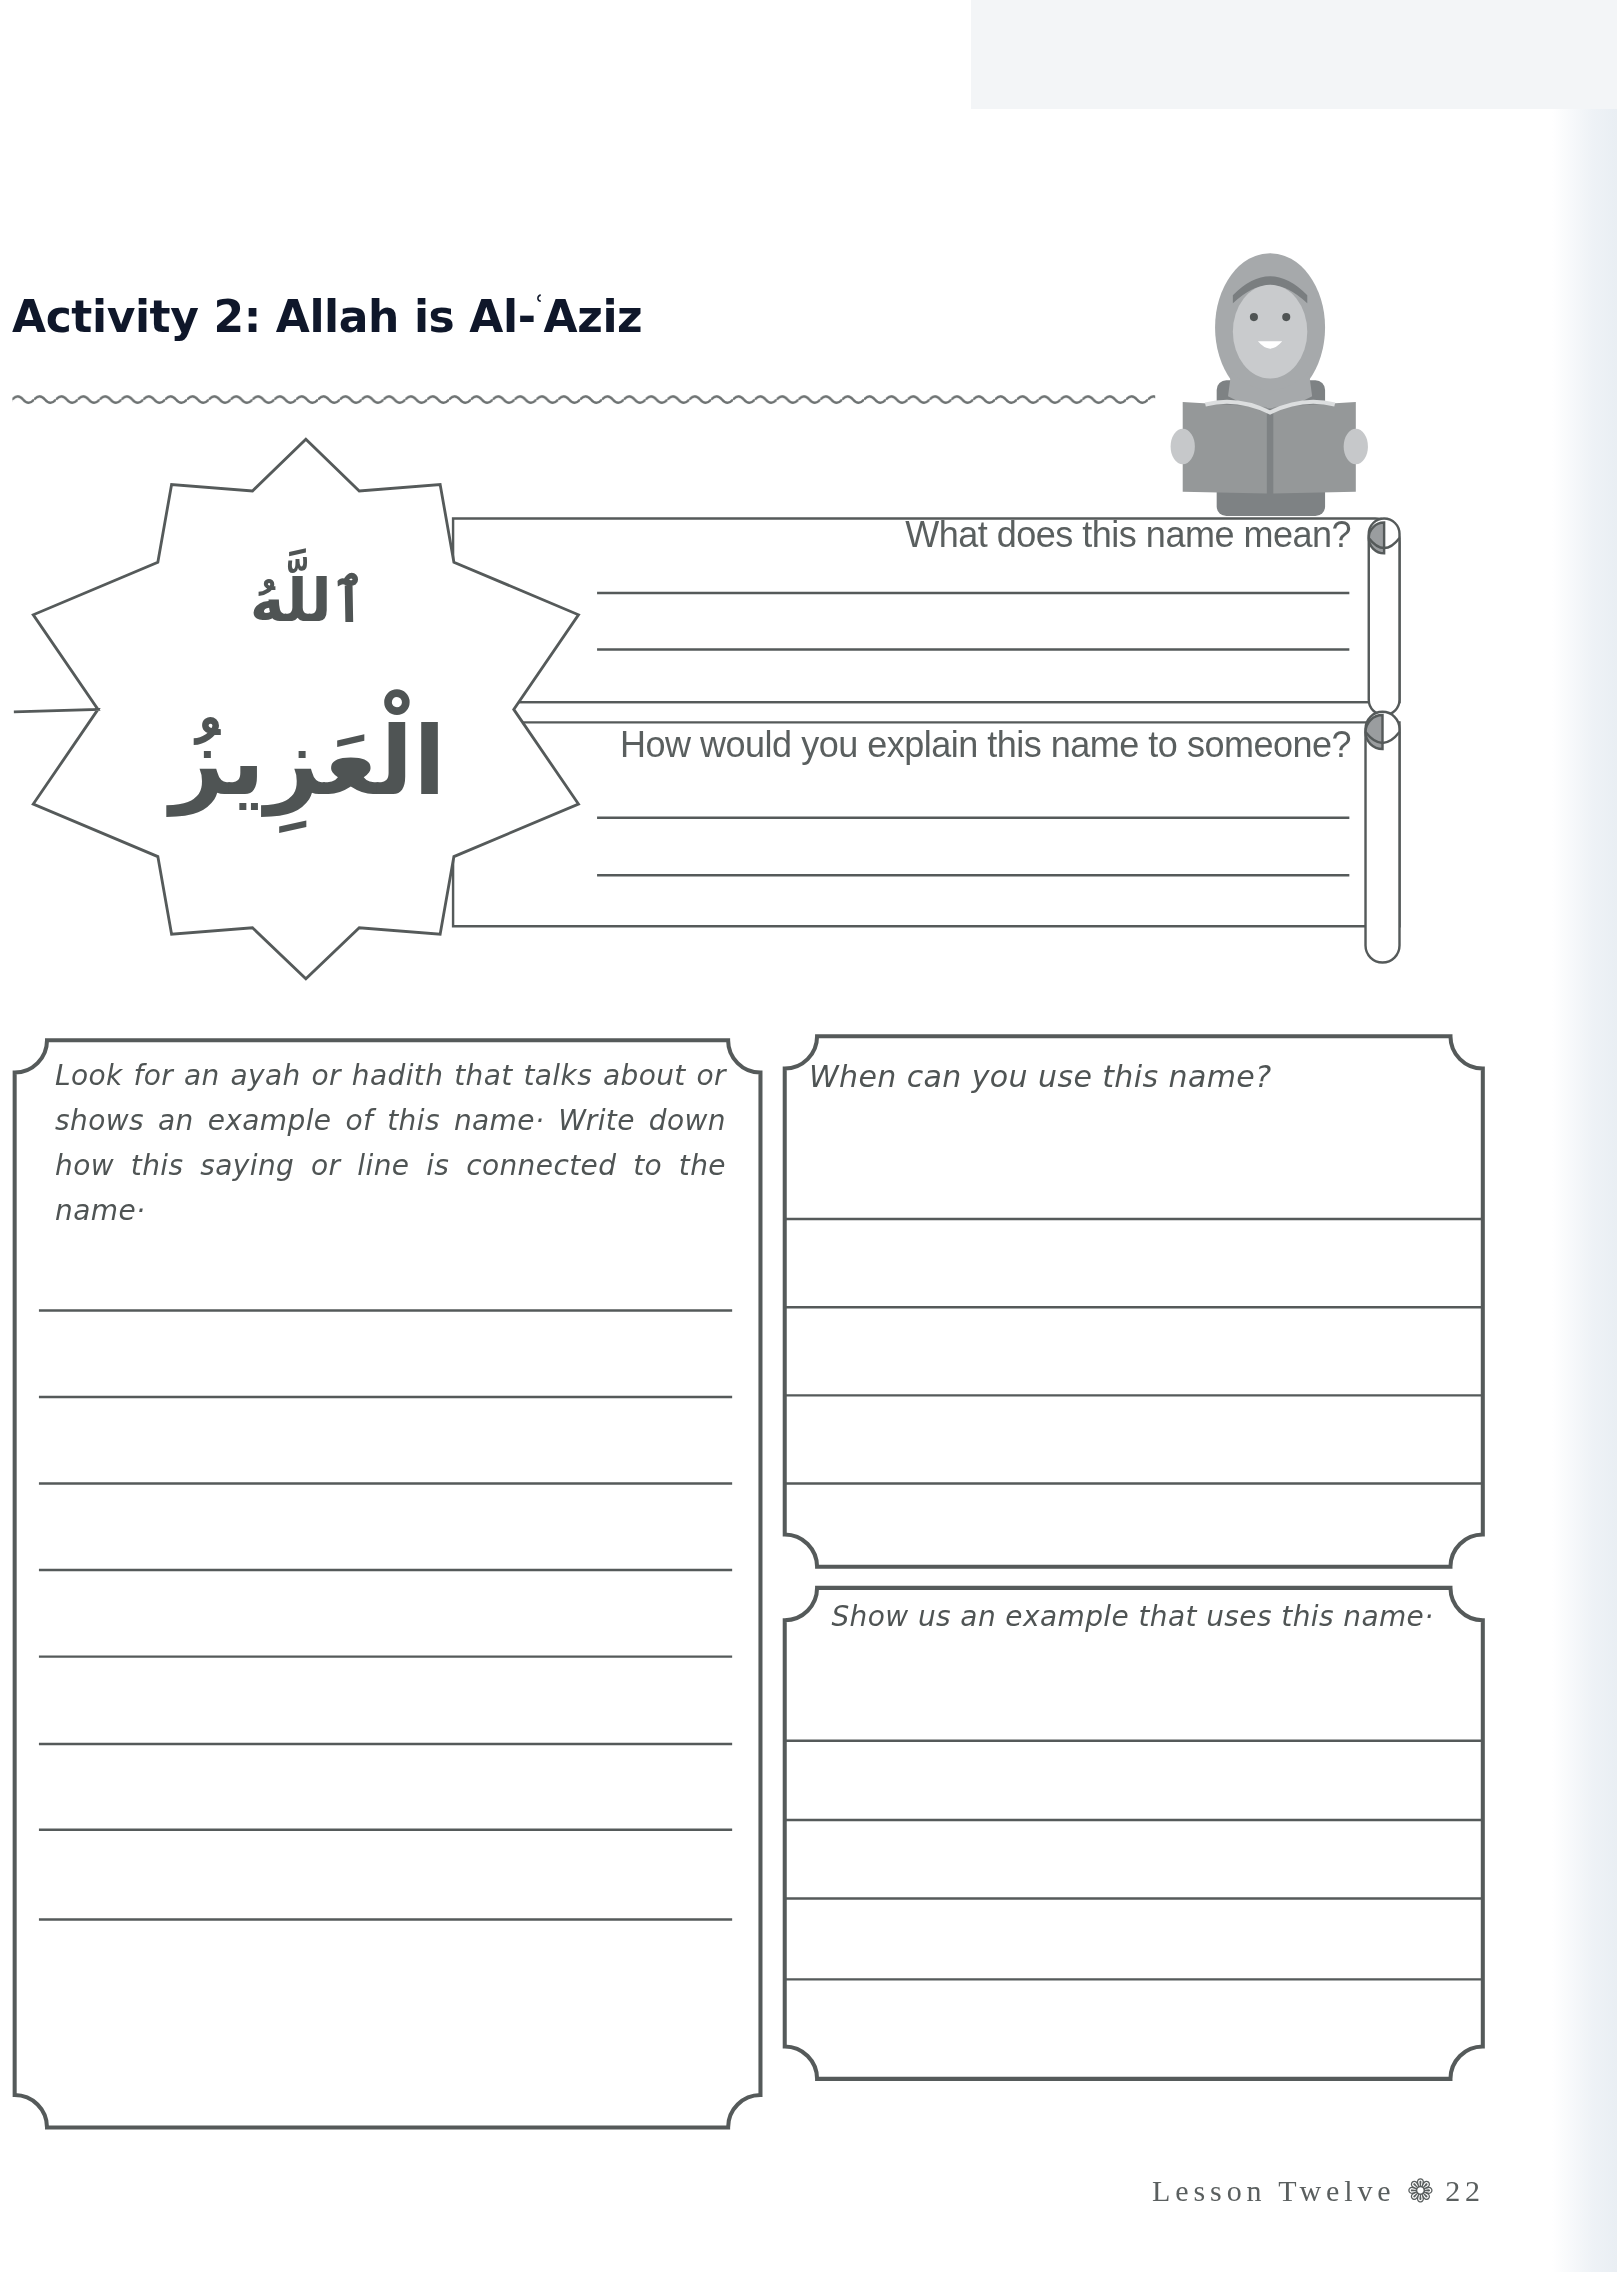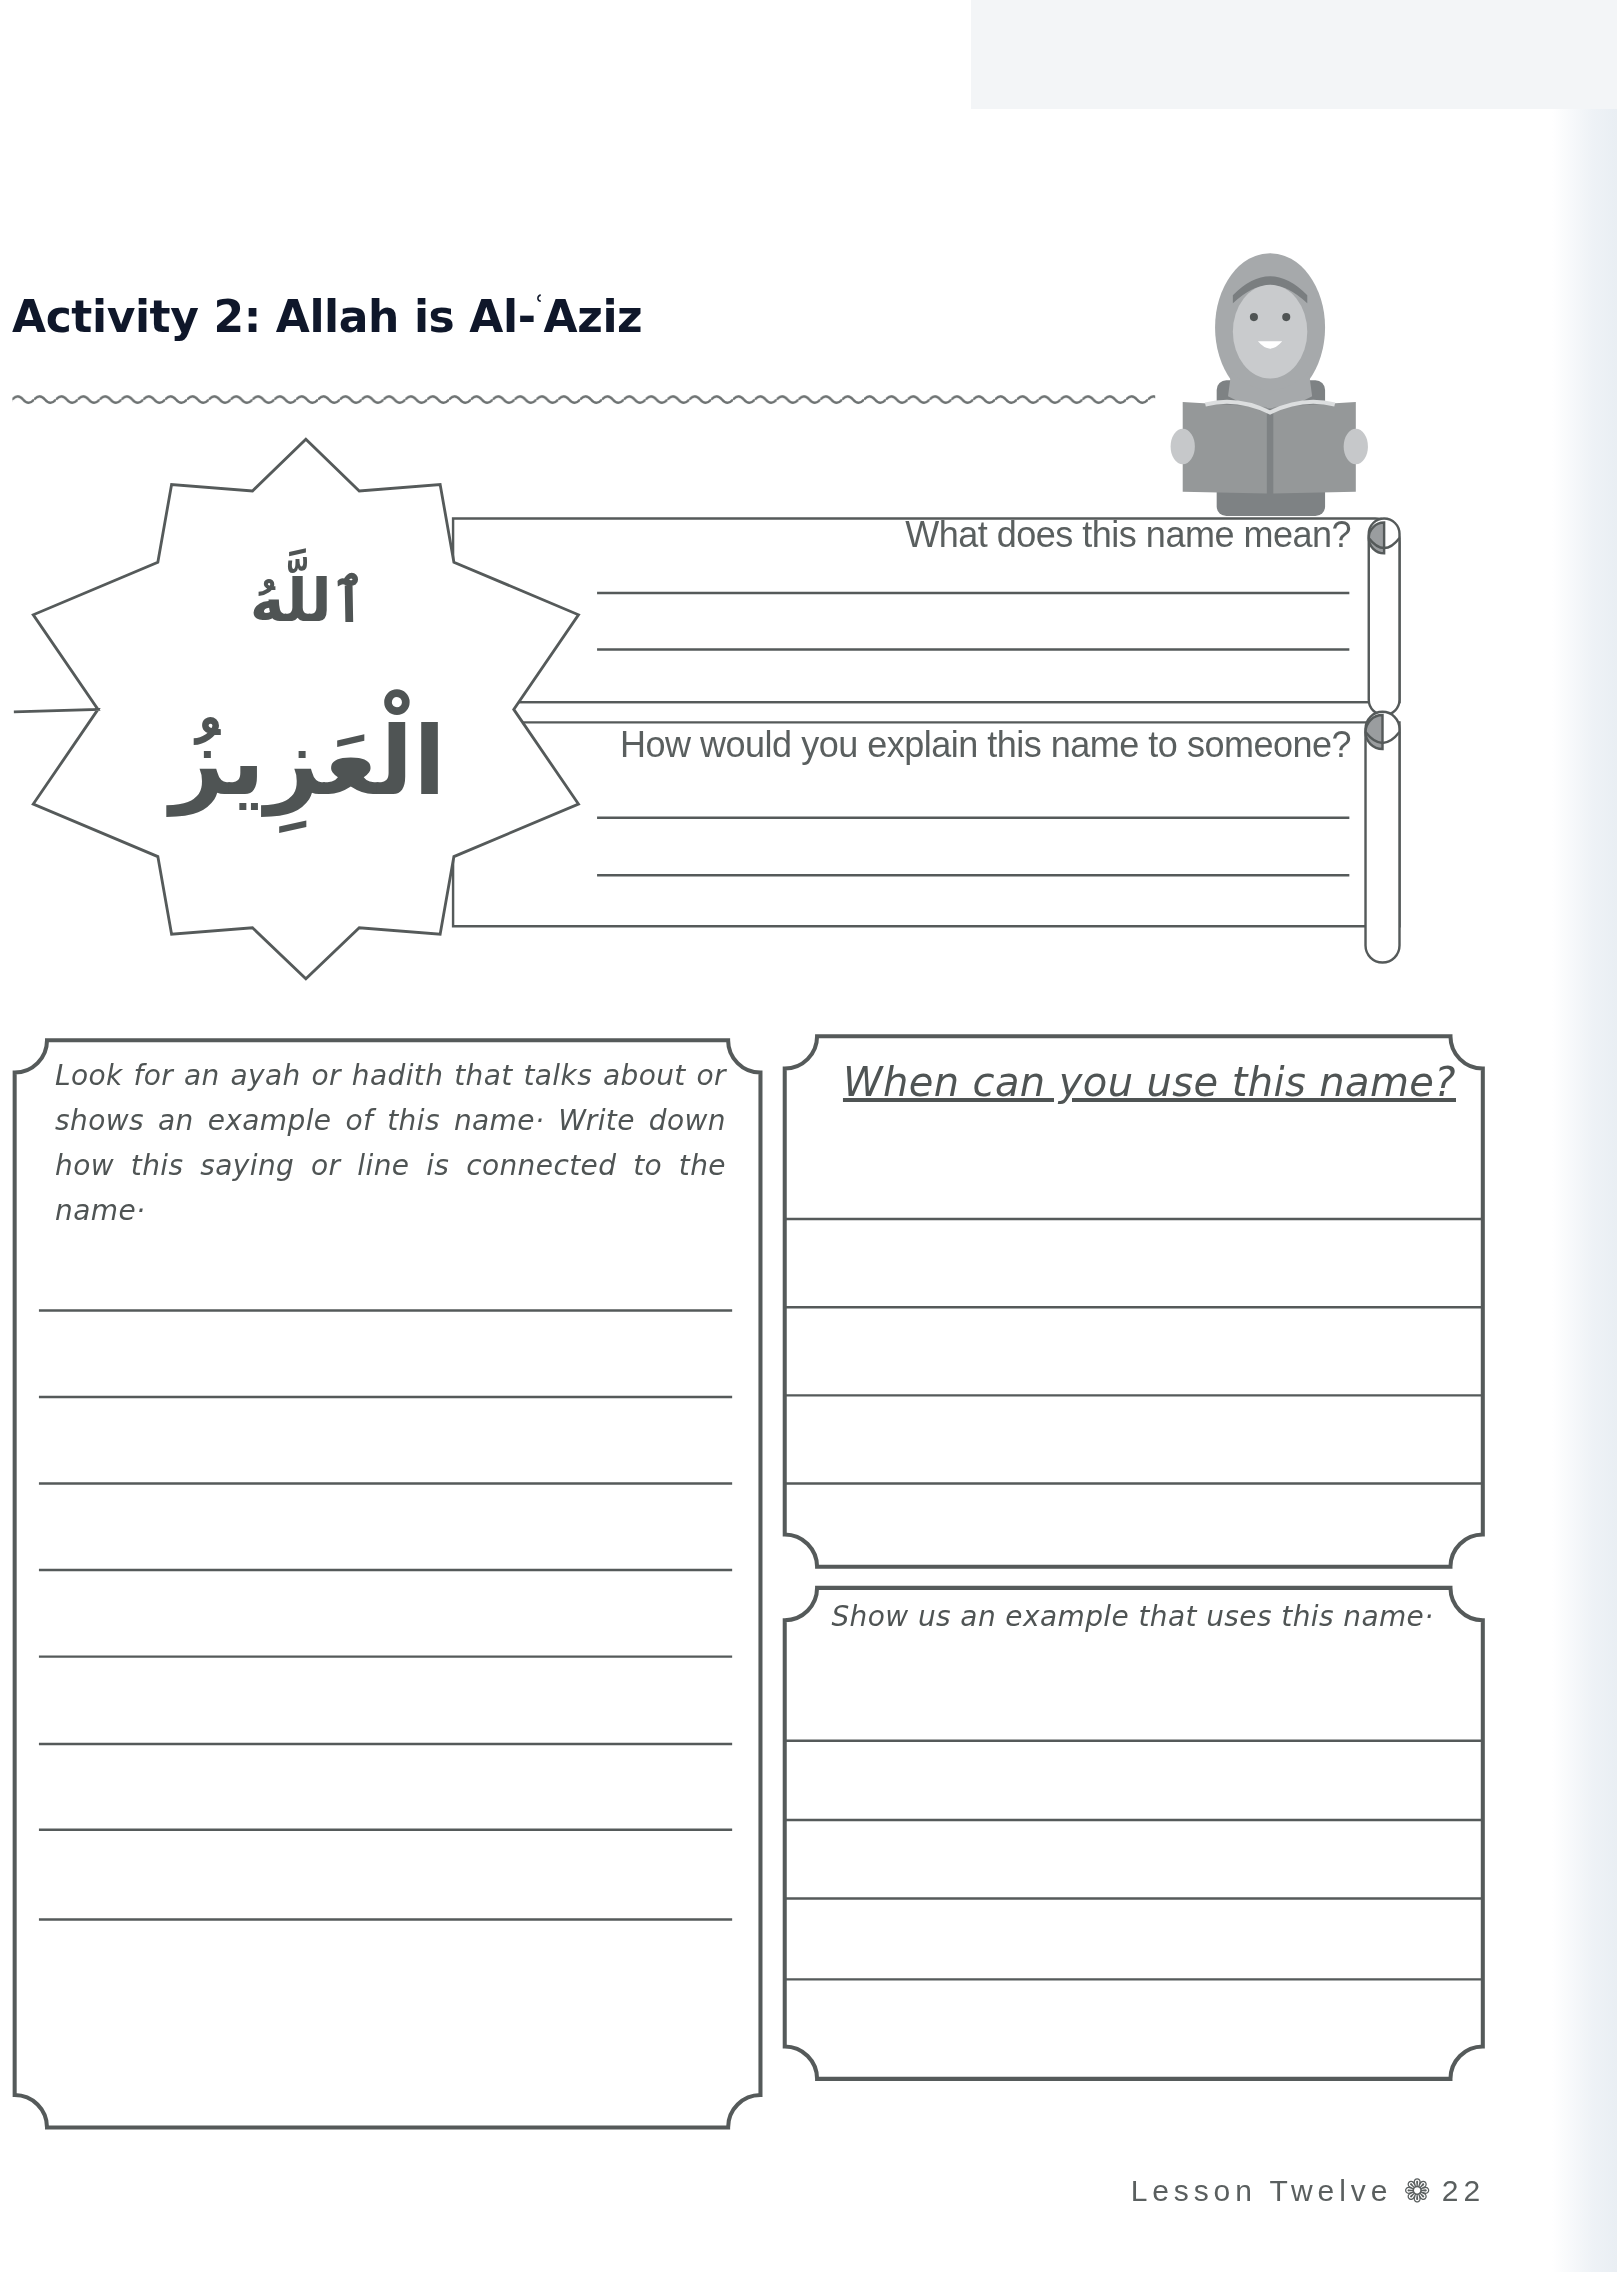--- a/index.html
+++ b/index.html
@@ -38,26 +38,26 @@
     .q2 { right: 267px; top: 724px; }
 
     .hand {
       position: absolute; font-family: "DejaVu Sans", sans-serif; font-style: italic;
       color: #4f5454; letter-spacing: 0.4px;
     }
     .card-left-text {
       left: 55px; top: 1053px; width: 671px; font-size: 28px; line-height: 45px;
       text-align: justify; text-align-last: left;
     }
-    .card-r1-text { left: 809px; top: 1059px; width: 647px; text-align: right; font-size: 40px; text-decoration: underline; }
+    .card-r1-text { left: 809px; top: 1059px; width: 647px; text-align: left; font-size: 30px; }
     .card-r2-text { left: 809px; top: 1600px; width: 647px; text-align: center; font-size: 28px; }
 
     .footer {
       position: absolute; right: 133px; top: 2172px;
-      font-family: Liberation Sans, sans-serif; font-size: 30px; letter-spacing: 4.9px;
+      font-family: Liberation Serif, serif; font-size: 30px; letter-spacing: 4.9px;
       color: #5a5f5f; display: flex; align-items: center; gap: 6.5px;
     }
     .footer .flower { font-size: 32px; letter-spacing: 0; margin: 0 4.9px; }
   </style>
 </head>
 <body>
 
 <div class="topband"></div>
 
 <div class="title"><span>Activity 2: Allah is Al-</span><span class="ayn">ʿ</span><span>Aziz</span></div>

